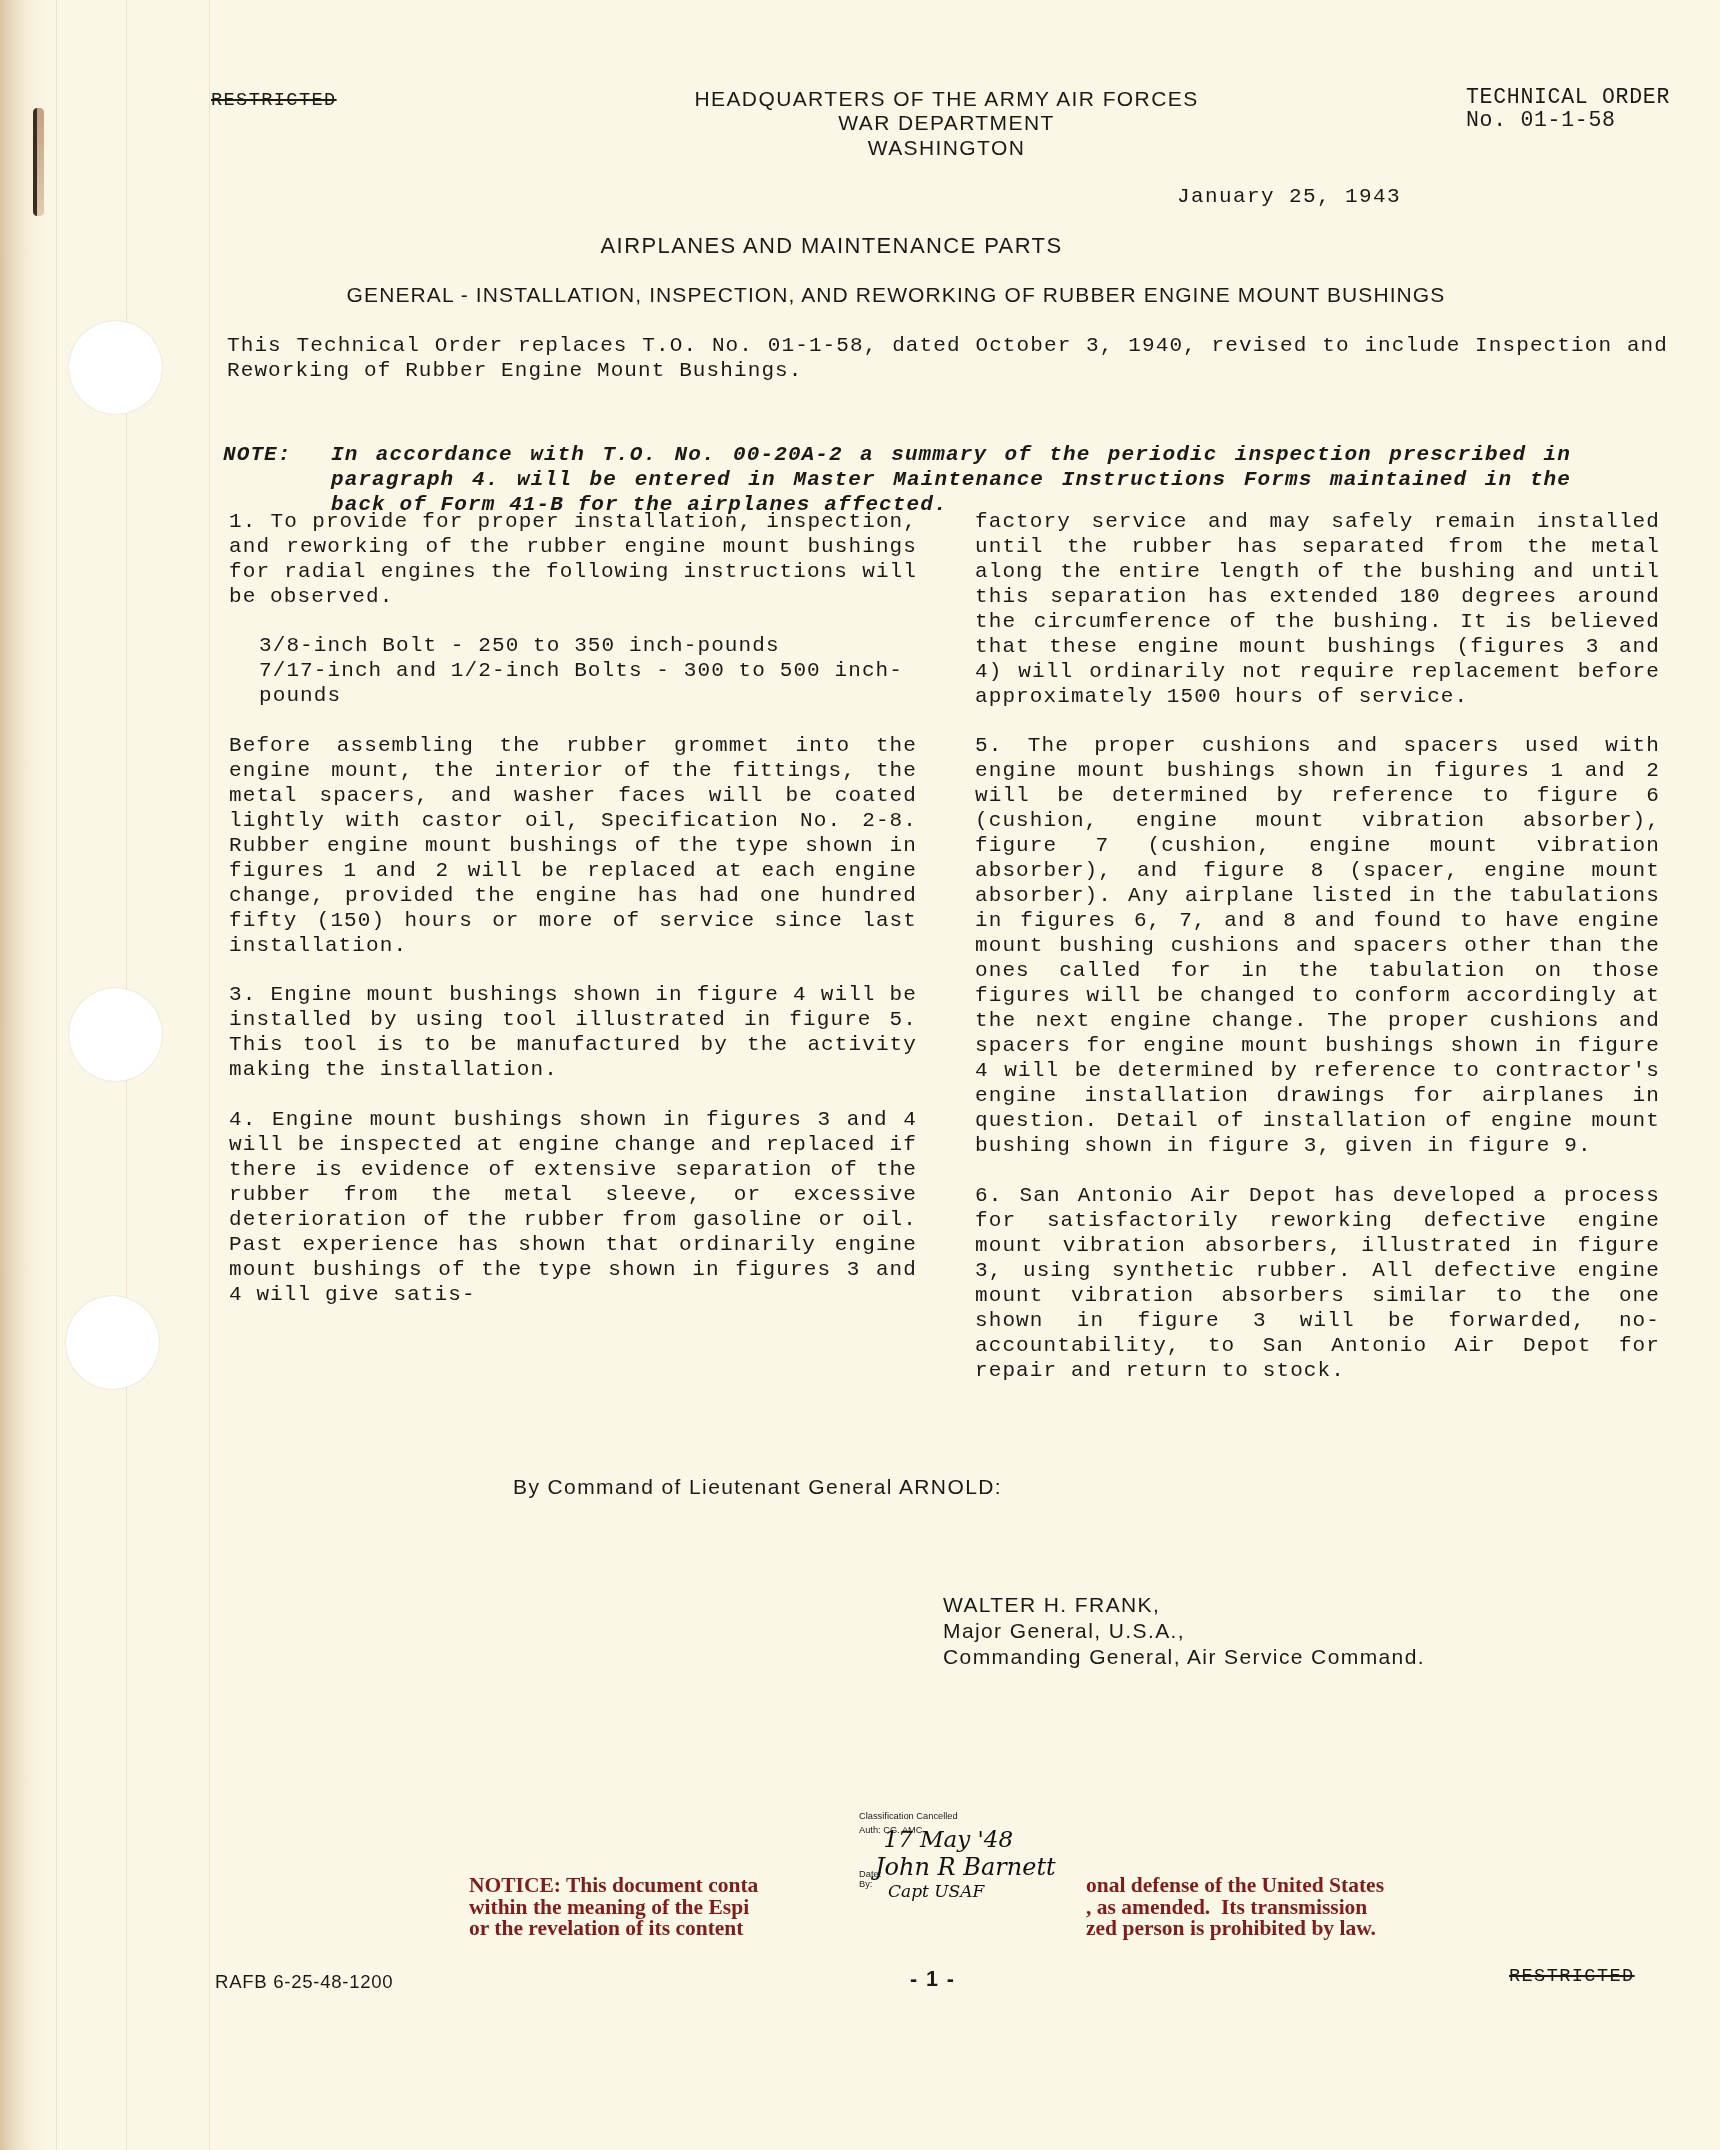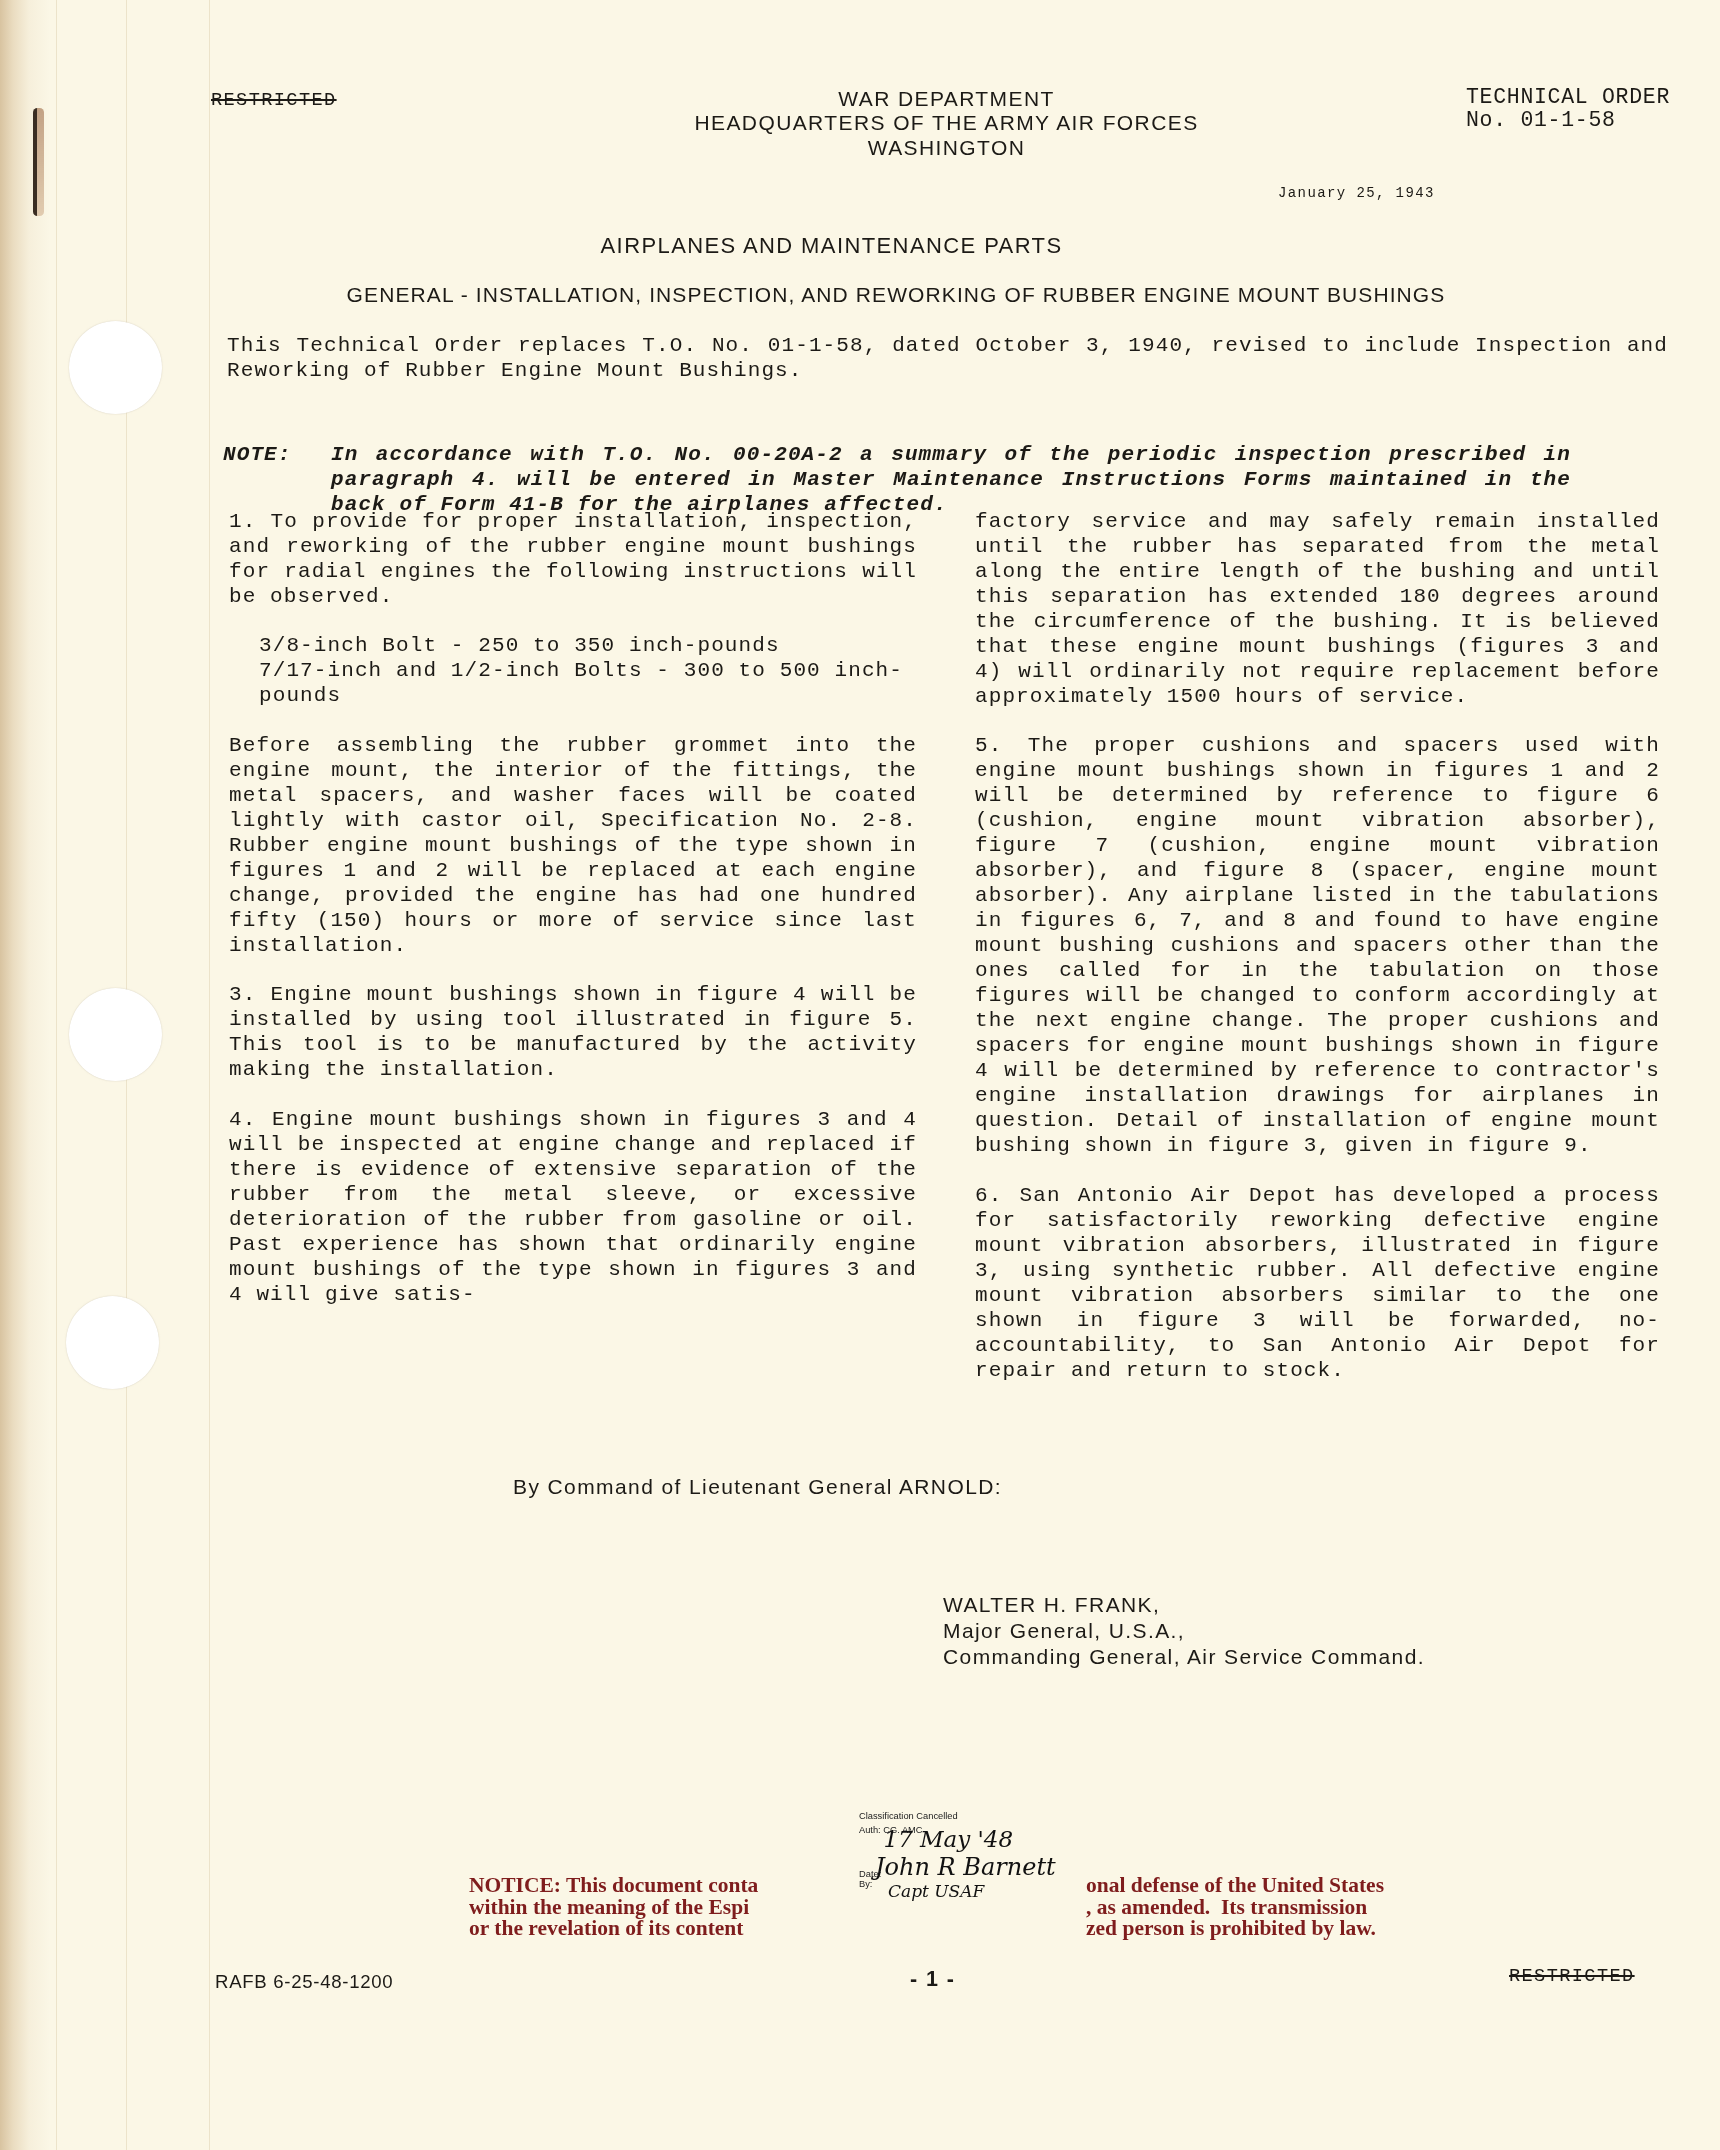--- a/index.html
+++ b/index.html
@@ -58,31 +58,31 @@
 <div class="rule" style="left:209px"></div>
 
 <div class="staple"></div>
 <div class="hole" style="left:69px;top:321px"></div>
 <div class="hole" style="left:69px;top:988px"></div>
 <div class="hole" style="left:66px;top:1296px"></div>
 
 <div class="abs struck" style="left:211px;top:90px;font-size:18.6px;">RESTRICTED</div>
 
 <div class="abs hdr center" style="left:631px;top:87px;width:631px;">
+  <div>HEADQUARTERS OF THE ARMY AIR FORCES</div>
   <div>WAR DEPARTMENT</div>
-  <div>HEADQUARTERS OF THE ARMY AIR FORCES</div>
   <div>WASHINGTON</div>
 </div>
 
 <div class="abs" style="left:1423px;top:86px;font-size:21.5px;line-height:23px;letter-spacing:0.7px;margin-left:43px;">
   <div>TECHNICAL ORDER</div>
   <div>No. 01-1-58</div>
 </div>
 
-<div class="abs" style="left:1278px;top:185px;font-size:14px;letter-spacing:1.4px;">January 25, 1943</div>
+<div class="abs" style="left:1177px;top:185px;font-size:21px;letter-spacing:1.4px;">January 25, 1943</div>
 
 <div class="abs hdr center" style="left:215px;top:234px;width:1233px;font-size:22px;">AIRPLANES AND MAINTENANCE PARTS</div>
 
 <div class="abs hdr center" style="left:215px;top:283px;width:1362px;font-size:21px;letter-spacing:1.1px;">GENERAL - INSTALLATION, INSPECTION, AND REWORKING OF RUBBER ENGINE MOUNT BUSHINGS</div>
 
 <div class="abs body-text" style="left:227px;top:333px;width:1441px;text-align:justify;">This Technical Order replaces T.O. No. 01-1-58, dated October 3, 1940, revised to include Inspection and Reworking of Rubber Engine Mount Bushings.</div>
 
 <div class="abs body-text note" style="left:223px;top:406px;width:1434px;margin-top:36px;">
   <div style="display:flex;">
     <span style="flex:0 0 108px;">NOTE:</span>

